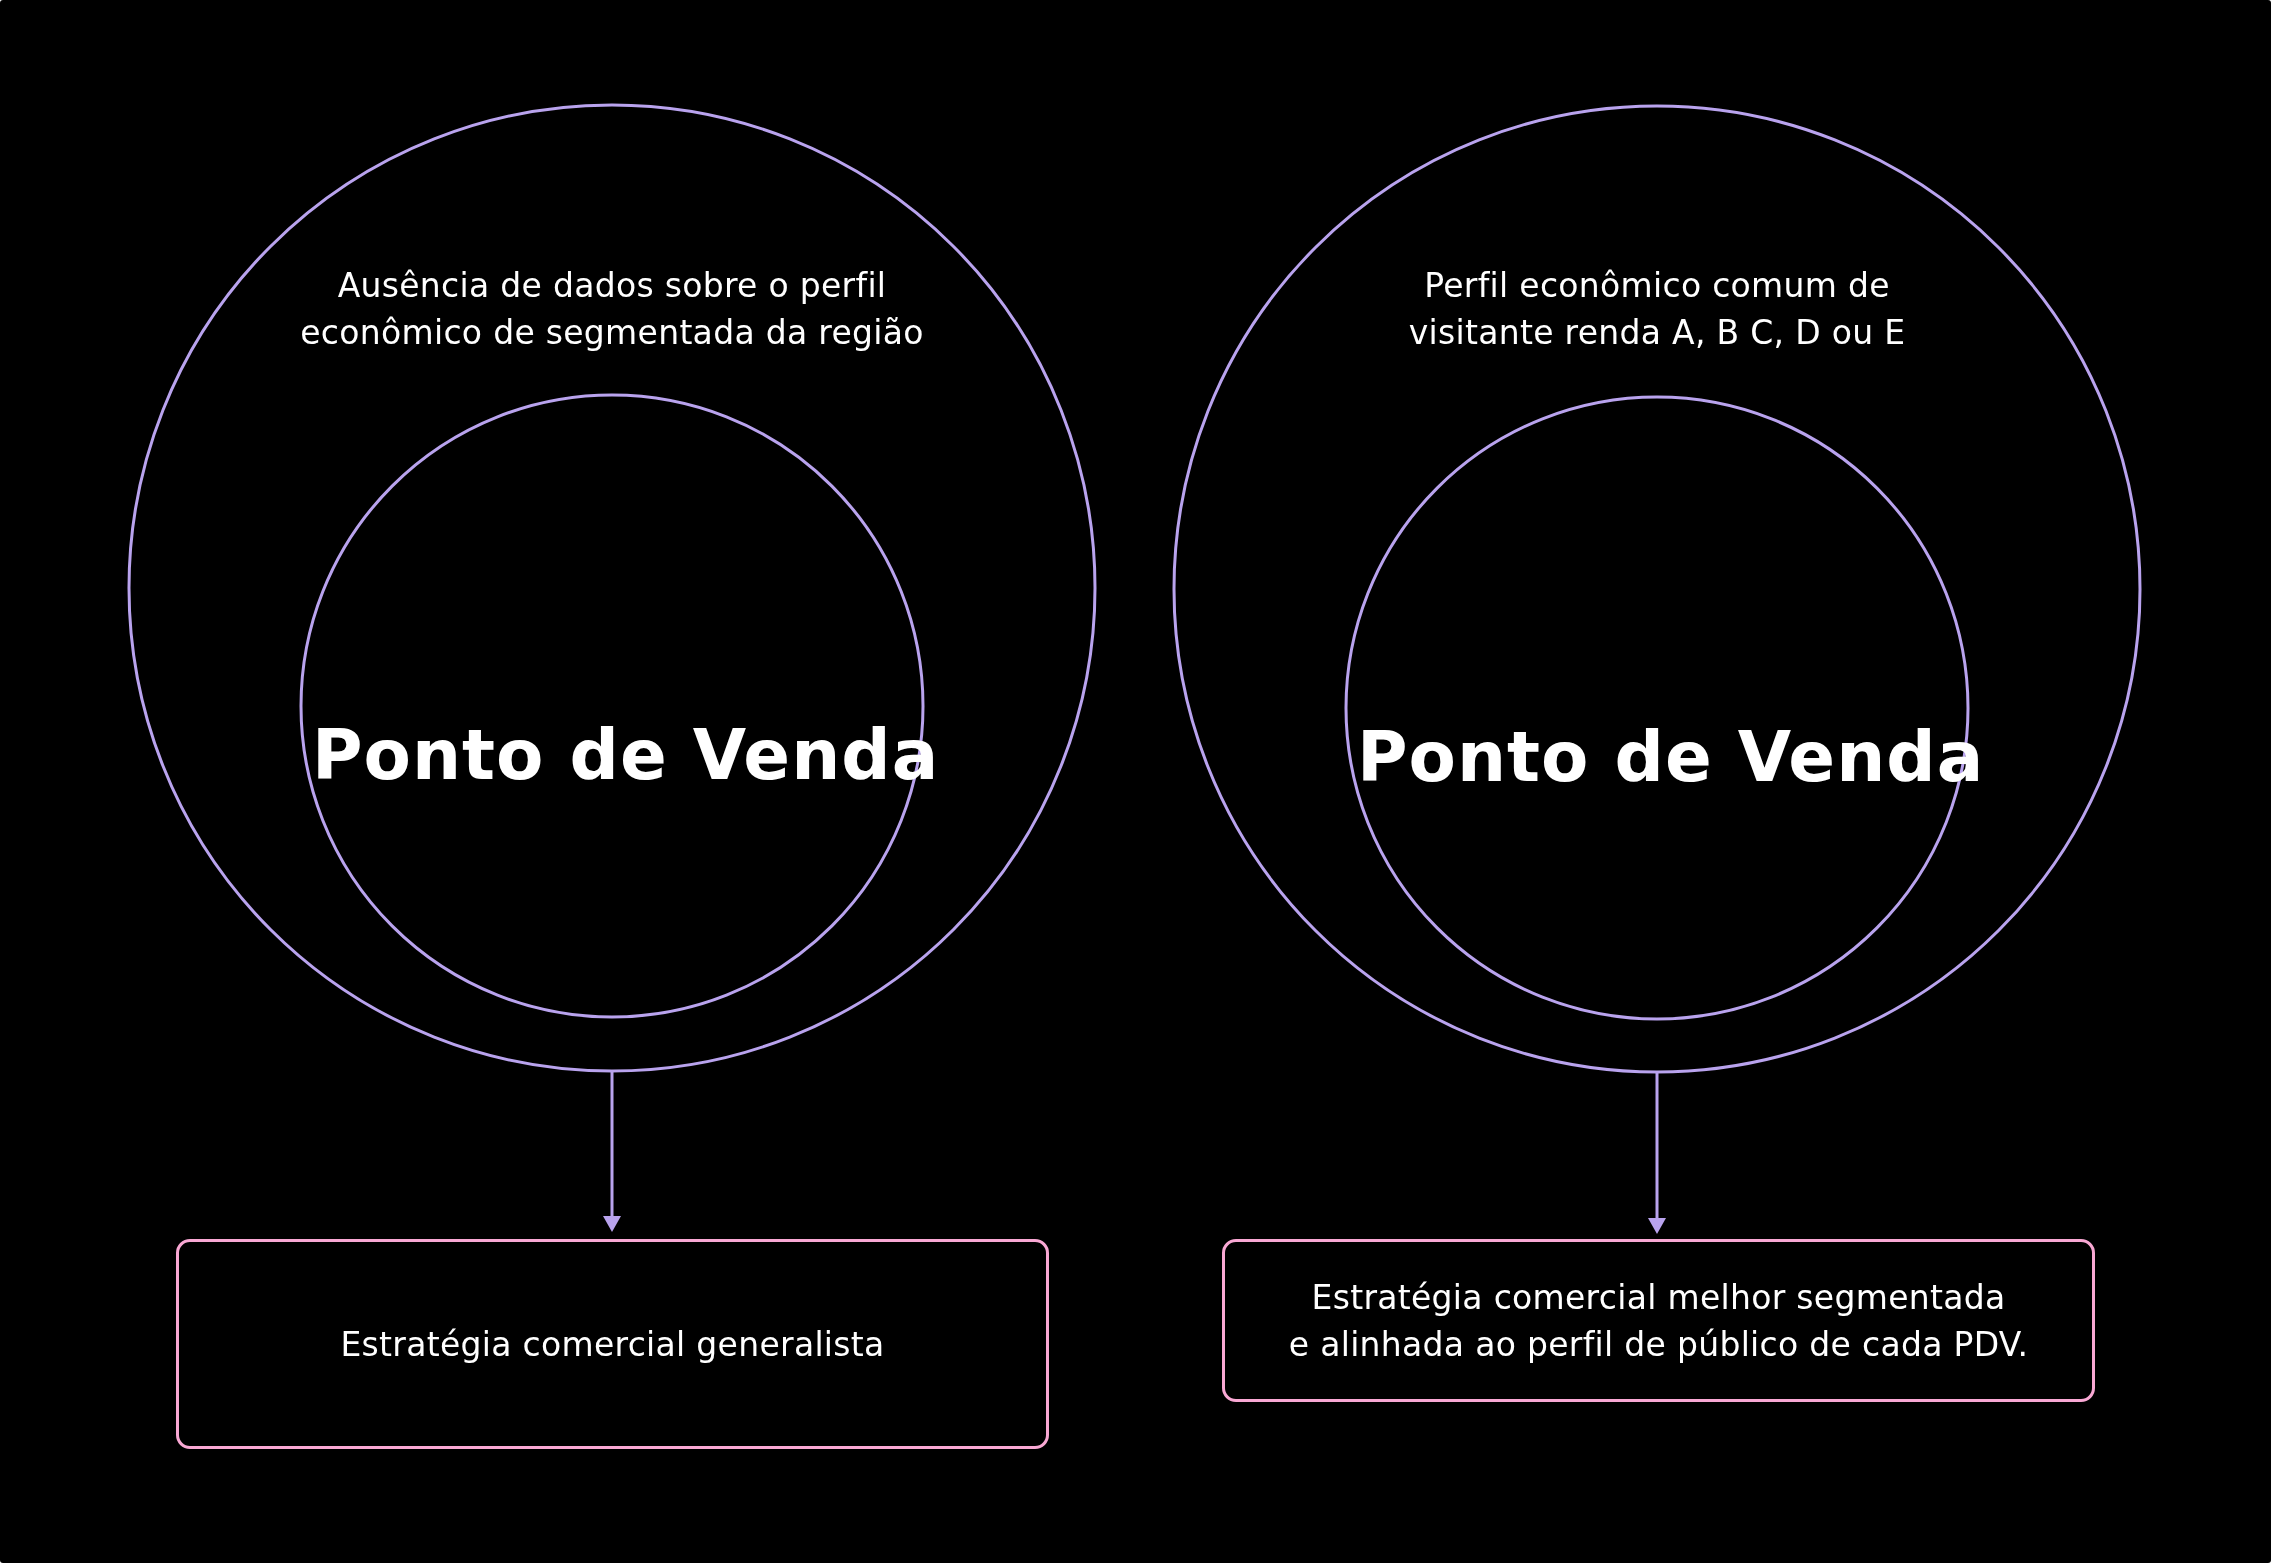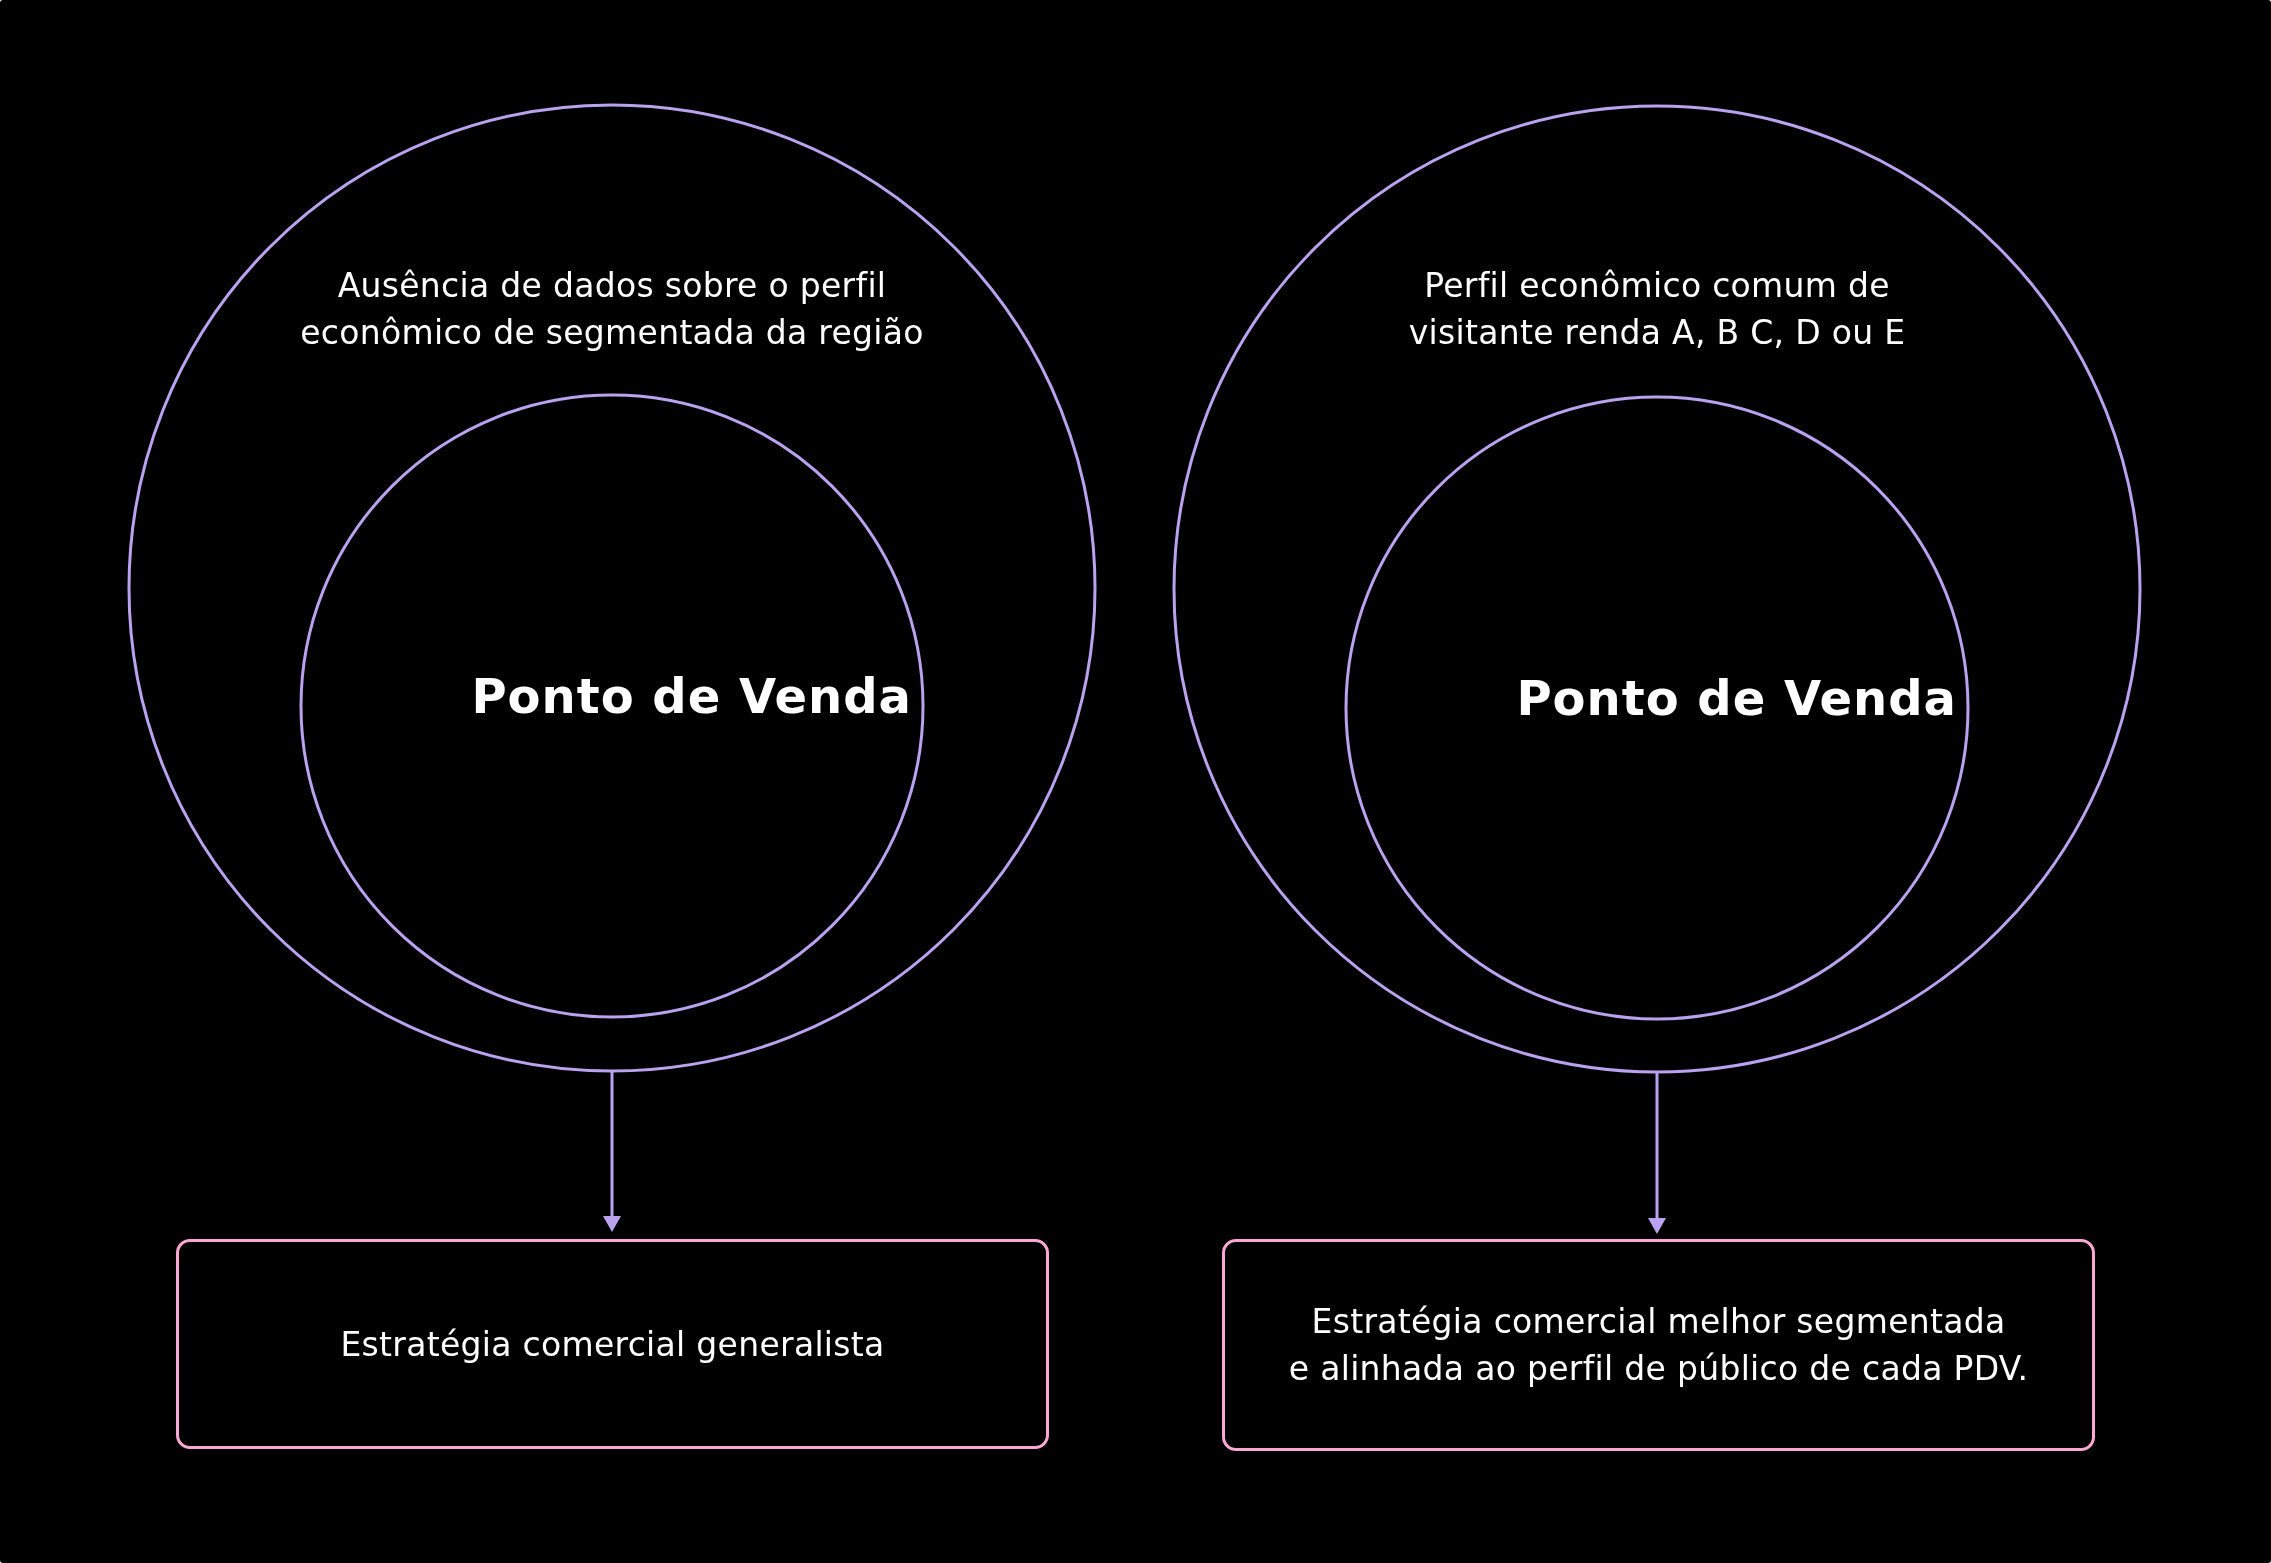--- a/index.html
+++ b/index.html
@@ -1,20 +1,20 @@
 <!DOCTYPE html>
 <html><head>
 <meta charset="utf-8">
 <style>
   html, body { margin: 0; padding: 0; background: #ffffff; }
   body { width: 2271px; height: 1563px; position: relative; overflow: hidden; font-family: "DejaVu Sans", sans-serif; }
   .canvas { position: absolute; left: 0; top: 0; width: 2271px; height: 1563px; background: #000; border-radius: 3px; }
   svg.lines { position: absolute; left: 0; top: 0; }
   .label { position: absolute; color: #fff; text-align: center; font-size: 33px; line-height: 47px; letter-spacing: 0.3px; }
-  .title { position: absolute; color: #fff; text-align: right; font-size: 48px; font-weight: bold; letter-spacing: 1px; white-space: nowrap; }
+  .title { position: absolute; color: #fff; text-align: center; font-size: 69px; font-weight: bold; letter-spacing: 1px; white-space: nowrap; margin-top: 47px; }
   .box { position: absolute; border: 3px solid #f9a8d4; border-radius: 14px; box-sizing: border-box; display: flex; align-items: center; justify-content: center; }
   .box .label { position: static; }
 </style>
 </head>
 <body>
 
 <div class="canvas">
 
   <svg class="lines" width="2271" height="1563">
 
@@ -38,20 +38,20 @@
     <div class="label">
       <div>Estratégia comercial generalista</div>
     </div>
   </div>
 
   <div class="label" style="left:1307px; top:262px; width:700px;">
     <div>Perfil econômico comum de</div>
     <div>visitante renda A, B C, D ou E</div>
   </div>
   <div class="title" style="left:1357px; top:670px; width:600px;">Ponto de Venda</div>
-  <div class="box" style="left:1222px; top:1239px; width:873px; height:212px;">
+  <div class="box" style="left:1222px; top:1239px; width:873px; height:163px;">
     <div class="label">
       <div>Estratégia comercial melhor segmentada</div>
       <div>e alinhada ao perfil de público de cada PDV.</div>
     </div>
   </div>
 
 </div>
 
 </body></html>

